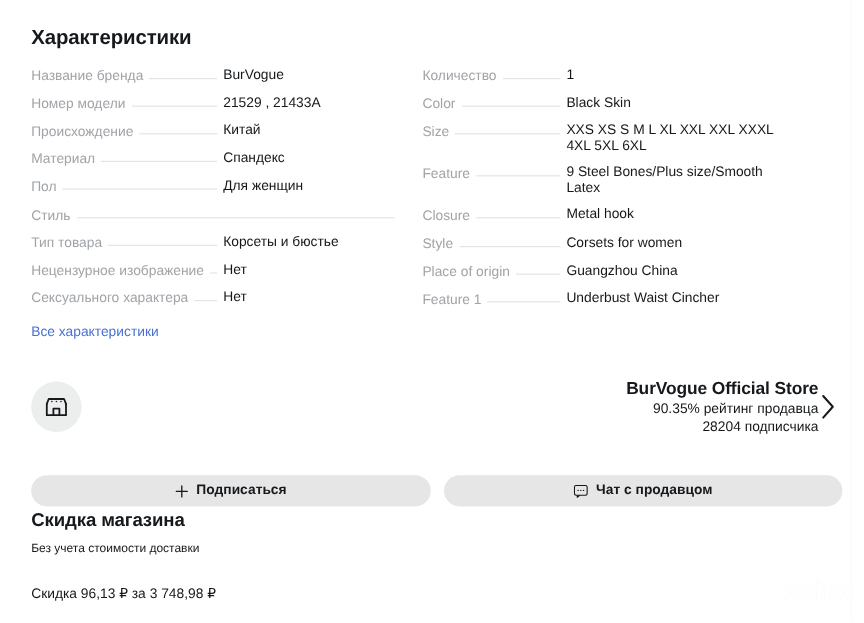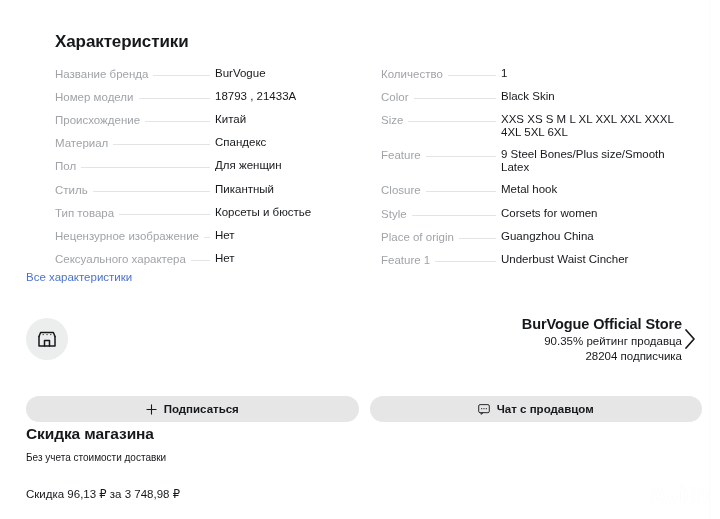--- a/index.html
+++ b/index.html
@@ -23,23 +23,22 @@
     right: 10px;
     width: 1px;
     height: 100%;
     background: #fbfbfc;
   }
 
   
   .specs-section {
     position: absolute;
     left: 0;
-    top: 14px;
+    top: 4px;
     width: 664px;
-    padding-left: 29px;
   }
   .section-title {
     font-size: 17px;
     font-weight: bold;
     letter-spacing: -0.1px;
     color: #16191c;
     margin: 0;
     padding: 18px 0 0 26px;
   }
   .specs-grid {
@@ -227,41 +226,40 @@
     <div class="specs-grid">
       <div class="specs-col left" id="col-left">
           <div class="spec-row">
             <span class="spec-label">Название бренда</span>
             <span class="spec-leader"></span>
             <span class="spec-value">BurVogue</span>
           </div>
           <div class="spec-row">
             <span class="spec-label">Номер модели</span>
             <span class="spec-leader"></span>
-            <span class="spec-value">18793 , 21433A</span>
+            <span class="spec-value">21529 , 21433A</span>
           </div>
           <div class="spec-row">
             <span class="spec-label">Происхождение</span>
             <span class="spec-leader"></span>
             <span class="spec-value">Китай</span>
           </div>
           <div class="spec-row">
             <span class="spec-label">Материал</span>
             <span class="spec-leader"></span>
             <span class="spec-value">Спандекс</span>
           </div>
           <div class="spec-row">
             <span class="spec-label">Пол</span>
             <span class="spec-leader"></span>
             <span class="spec-value">Для женщин</span>
           </div>
           <div class="spec-row">
             <span class="spec-label">Стиль</span>
             <span class="spec-leader"></span>
-            <span class="spec-value">Пикантный</span>
           </div>
           <div class="spec-row">
             <span class="spec-label">Тип товара</span>
             <span class="spec-leader"></span>
             <span class="spec-value">Корсеты и бюстье</span>
           </div>
           <div class="spec-row">
             <span class="spec-label">Нецензурное изображение</span>
             <span class="spec-leader"></span>
             <span class="spec-value">Нет</span>

